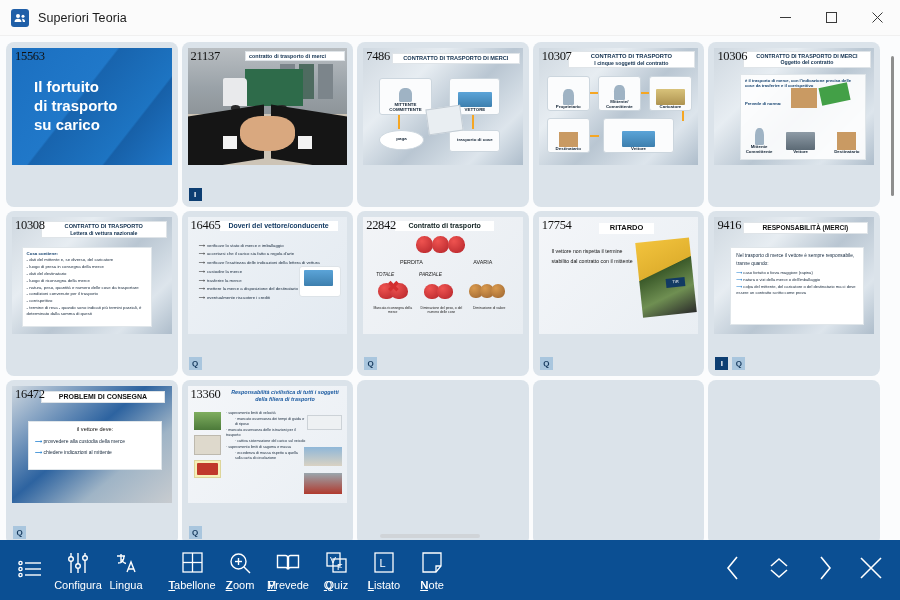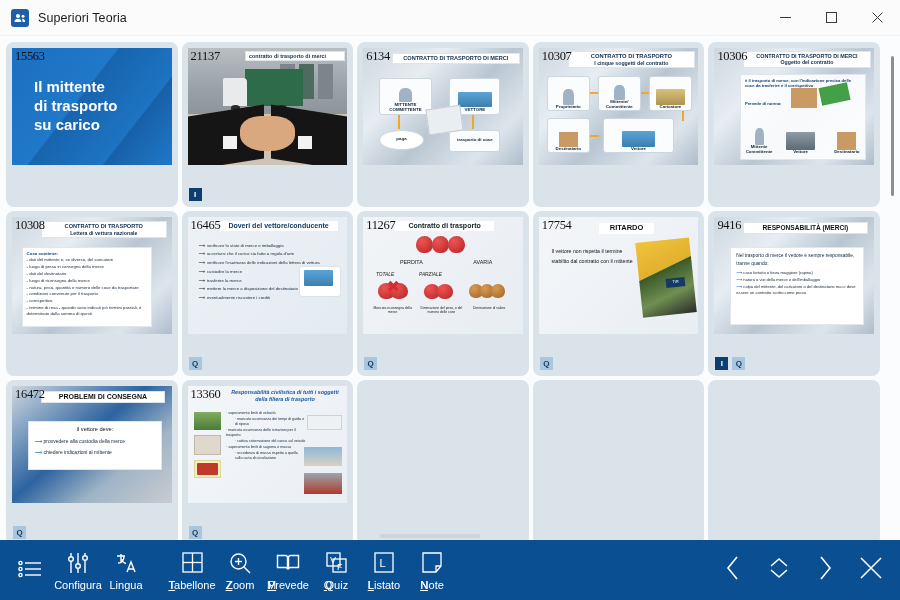--- a/index.html
+++ b/index.html
@@ -227,21 +227,21 @@
     </div>
   </div>
 
   <div class="content">
     <div class="grid">
 
       <div class="card">
         <div class="thumb">
           <div class="sl s15563">
             <div class="t">
-              <div>Il mittente</div>
+              <div>Il fortuito</div>
               <div>di trasporto</div>
               <div>su carico</div>
             </div>
           </div>
           <div class="slidenum">15563</div>
         </div>
         <div class="badges"></div>
       </div>
 
       <div class="card">
@@ -287,21 +287,21 @@
             <div class="arrow-v" style="left:22%;top:57%;height:12%"></div>
             <div class="arrow-v" style="left:68%;top:57%;height:12%"></div>
             <div class="nodebox" style="left:10%;top:70%;width:28%;height:17%;border-radius:50%;background:#fff;justify-content:center">
               <span>paga</span>
             </div>
             <div class="nodebox" style="left:54%;top:70%;width:32%;height:19%;justify-content:center">
               <span>trasporto di cose</span>
             </div>
             <div style="position:absolute;left:40%;top:50%;width:22%;height:22%;background:#e9eef2;border:.5px solid #c3ccd4;transform:rotate(-8deg)"></div>
           </div>
-          <div class="slidenum">6134</div>
+          <div class="slidenum">7486</div>
         </div>
         <div class="badges"></div>
       </div>
 
       <div class="card">
         <div class="thumb">
           <div class="sl">
             <div class="diagbg"></div>
             <div class="sl-hdr" style="top:3px;left:18%;right:2%;font-size:5.8px">
               <span>CONTRATTO DI TRASPORTO</span>
@@ -435,21 +435,21 @@
             <div style="position:absolute;left:8%;top:55%;width:22%;height:16%;color:#d32f2f;font-size:16px;line-height:.8;text-align:center">✖</div>
             <div class="apple" style="left:38%;top:57%;width:10%;height:13%"></div>
             <div class="apple" style="left:46%;top:57%;width:10%;height:13%"></div>
             <div class="apple" style="left:66%;top:57%;width:9%;height:12%;background:radial-gradient(circle at 35% 30%,#d99a4e,#9b6430)"></div>
             <div class="apple" style="left:73%;top:57%;width:9%;height:12%;background:radial-gradient(circle at 35% 30%,#d99a4e,#9b6430)"></div>
             <div class="apple" style="left:80%;top:57%;width:9%;height:12%;background:radial-gradient(circle at 35% 30%,#d99a4e,#9b6430)"></div>
             <div style="position:absolute;left:5%;top:76%;width:27%;font-size:3.4px;text-align:center;color:#222;line-height:1.2">Mancata riconsegna della merce</div>
             <div style="position:absolute;left:34%;top:76%;width:30%;font-size:3.4px;text-align:center;color:#222;line-height:1.2">Diminuzione del peso, o del numero delle cose</div>
             <div style="position:absolute;left:66%;top:76%;width:26%;font-size:3.4px;text-align:center;color:#222;line-height:1.2">Diminuzione di valore</div>
           </div>
-          <div class="slidenum">11267</div>
+          <div class="slidenum">22842</div>
         </div>
         <div class="badges">
           <div class="badge q">Q</div>
         </div>
       </div>
 
       <div class="card">
         <div class="thumb">
           <div class="sl" style="background:linear-gradient(135deg,#f4f6f9,#e9eef3)">
             <div class="sl-hdr" style="top:6px;left:38%;right:28%;font-size:7.5px;color:#111;border:none;background:#fff">RITARDO</div>

